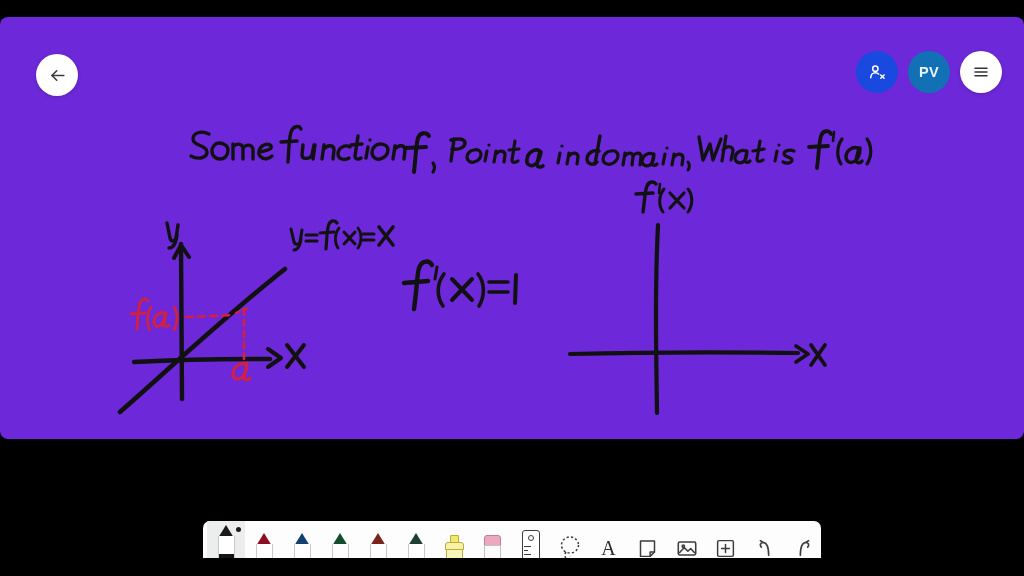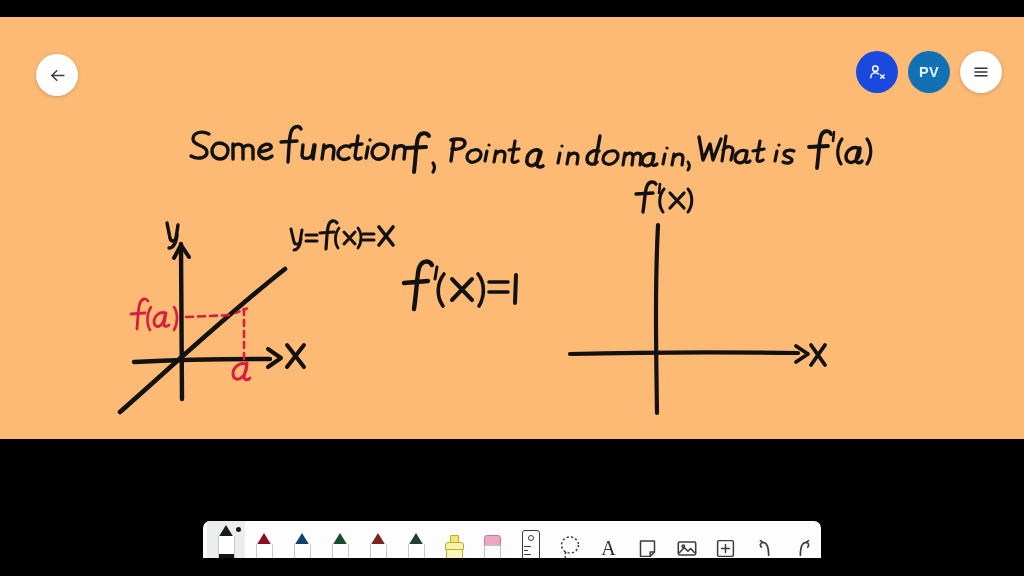--- a/index.html
+++ b/index.html
@@ -28,22 +28,23 @@
   .letterbox-bottom {
     position: absolute;
     left: 0; top: 558px;
     width: 1024px; height: 18px;
     background: #000;
   }
   .canvas-area {
     position: absolute;
     left: 0; top: 17px;
     width: 1024px; height: 422px;
-    background: #fdba74;
+    background: #6d28d9;
     overflow: hidden;
+    border-radius: 8px;
   }
 
   
   .back-button {
     position: absolute;
     left: 36px; top: 37px;
     width: 42px; height: 42px;
     border-radius: 50%;
     background: #ffffff;
     box-shadow: 0 1px 4px rgba(0,0,0,0.16), 0 0 0 0.5px rgba(0,0,0,0.04);

